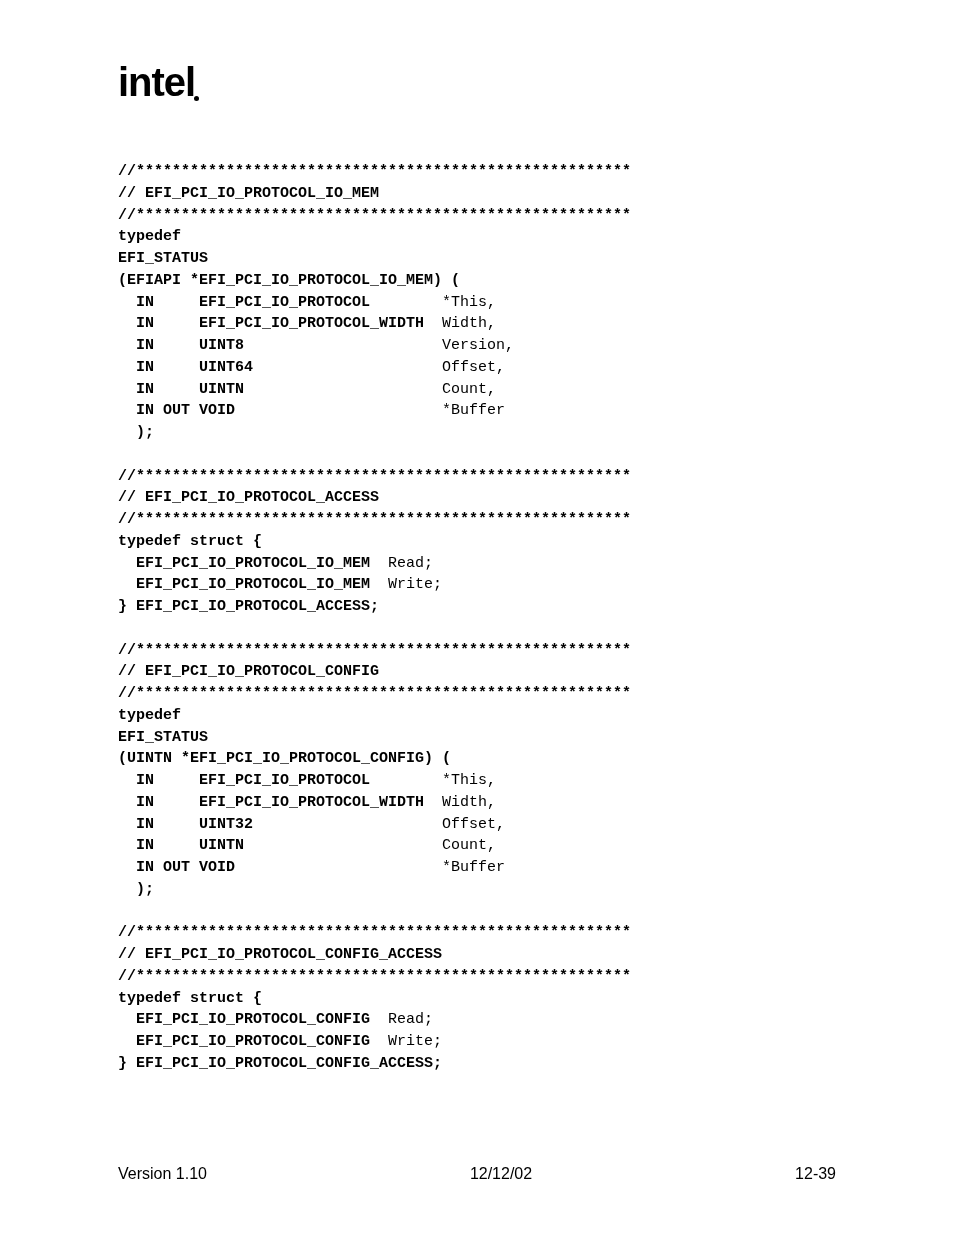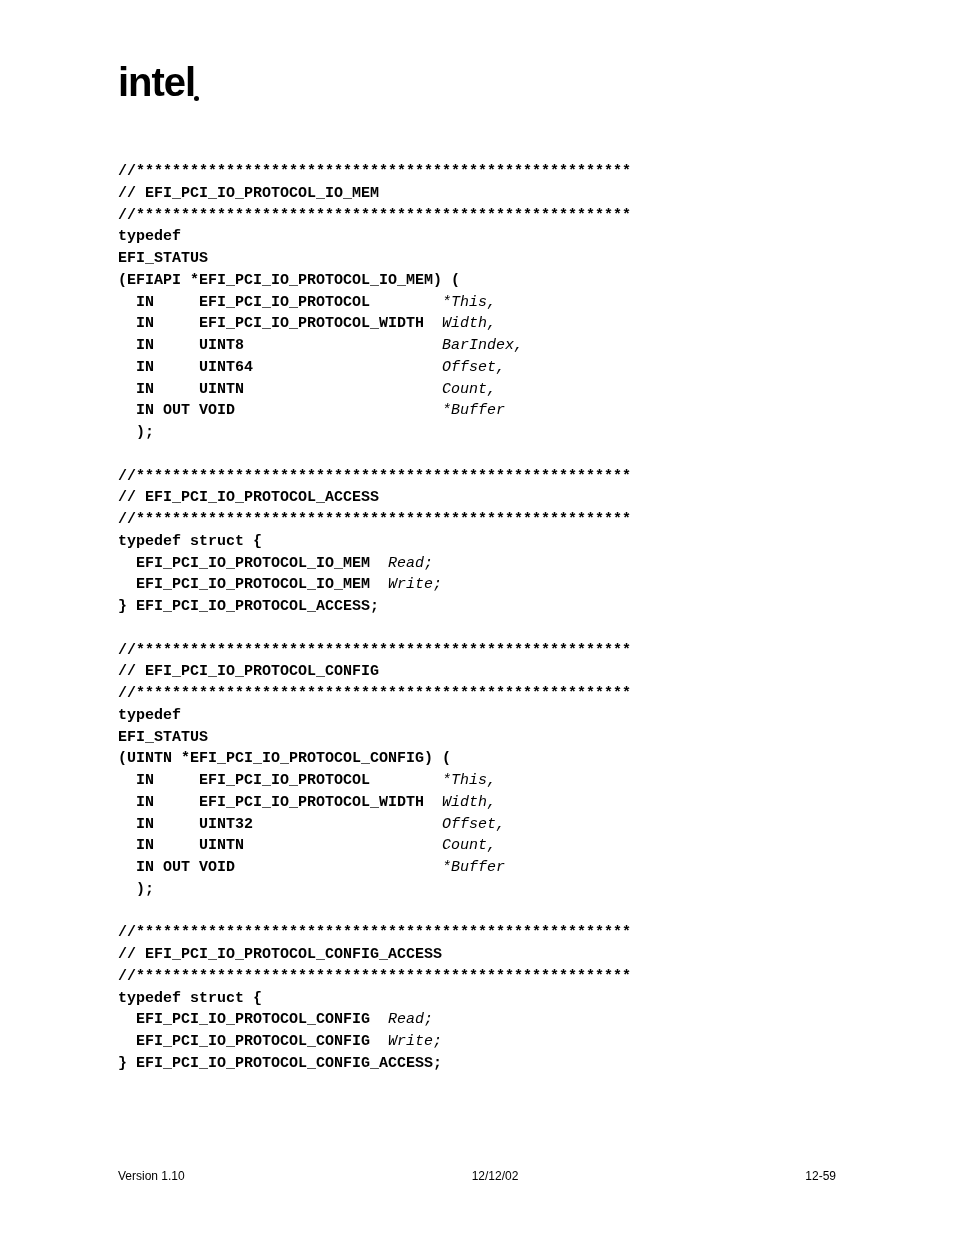--- a/index.html
+++ b/index.html
@@ -40,47 +40,47 @@
     border-radius: 50%;
   }
   .code {
     font-family: "Courier New", Courier, monospace;
     font-size: 15px;
     line-height: 1.45;
     white-space: pre;
     color: #000;
   }
   .b  { font-weight: 700; }
-  .it { font-style: italic; }
+  .it { }
   .footer {
     position: absolute;
     bottom: 52px;
     left: 118px;
     right: 118px;
-    font-size: 12px;
+    font-size: 16px;
     color: #000;
     display: flex;
     justify-content: space-between;
   }
 </style>
 </head>
 <body>
 
 <div class="page">
   <div class="logo">intel</div>
 
   <div class="code"><span class="b">//*******************************************************</span>
 <span class="b">// EFI_PCI_IO_PROTOCOL_IO_MEM</span>
 <span class="b">//*******************************************************</span>
 <span class="b">typedef</span>
 <span class="b">EFI_STATUS</span>
 <span class="b">(EFIAPI *EFI_PCI_IO_PROTOCOL_IO_MEM) (</span>
 <span class="b">  IN     EFI_PCI_IO_PROTOCOL        </span><span class="it">*This,</span>
 <span class="b">  IN     EFI_PCI_IO_PROTOCOL_WIDTH  </span><span class="it">Width,</span>
-<span class="b">  IN     UINT8                      </span><span class="it">BarIndex,</span>
+<span class="b">  IN     UINT8                      </span><span class="it">Version,</span>
 <span class="b">  IN     UINT64                     </span><span class="it">Offset,</span>
 <span class="b">  IN     UINTN                      </span><span class="it">Count,</span>
 <span class="b">  IN OUT VOID                       </span><span class="it">*Buffer</span>
 <span class="b">  );</span>
 
 <span class="b">//*******************************************************</span>
 <span class="b">// EFI_PCI_IO_PROTOCOL_ACCESS</span>
 <span class="b">//*******************************************************</span>
 <span class="b">typedef struct {</span>
 <span class="b">  EFI_PCI_IO_PROTOCOL_IO_MEM  </span><span class="it">Read;</span>
@@ -104,15 +104,15 @@
 <span class="b">// EFI_PCI_IO_PROTOCOL_CONFIG_ACCESS</span>
 <span class="b">//*******************************************************</span>
 <span class="b">typedef struct {</span>
 <span class="b">  EFI_PCI_IO_PROTOCOL_CONFIG  </span><span class="it">Read;</span>
 <span class="b">  EFI_PCI_IO_PROTOCOL_CONFIG  </span><span class="it">Write;</span>
 <span class="b">} EFI_PCI_IO_PROTOCOL_CONFIG_ACCESS;</span></div>
 
   <div class="footer">
     <span>Version 1.10</span>
     <span>12/12/02</span>
-    <span>12-59</span>
+    <span>12-39</span>
   </div>
 </div>
 
 </body></html>

